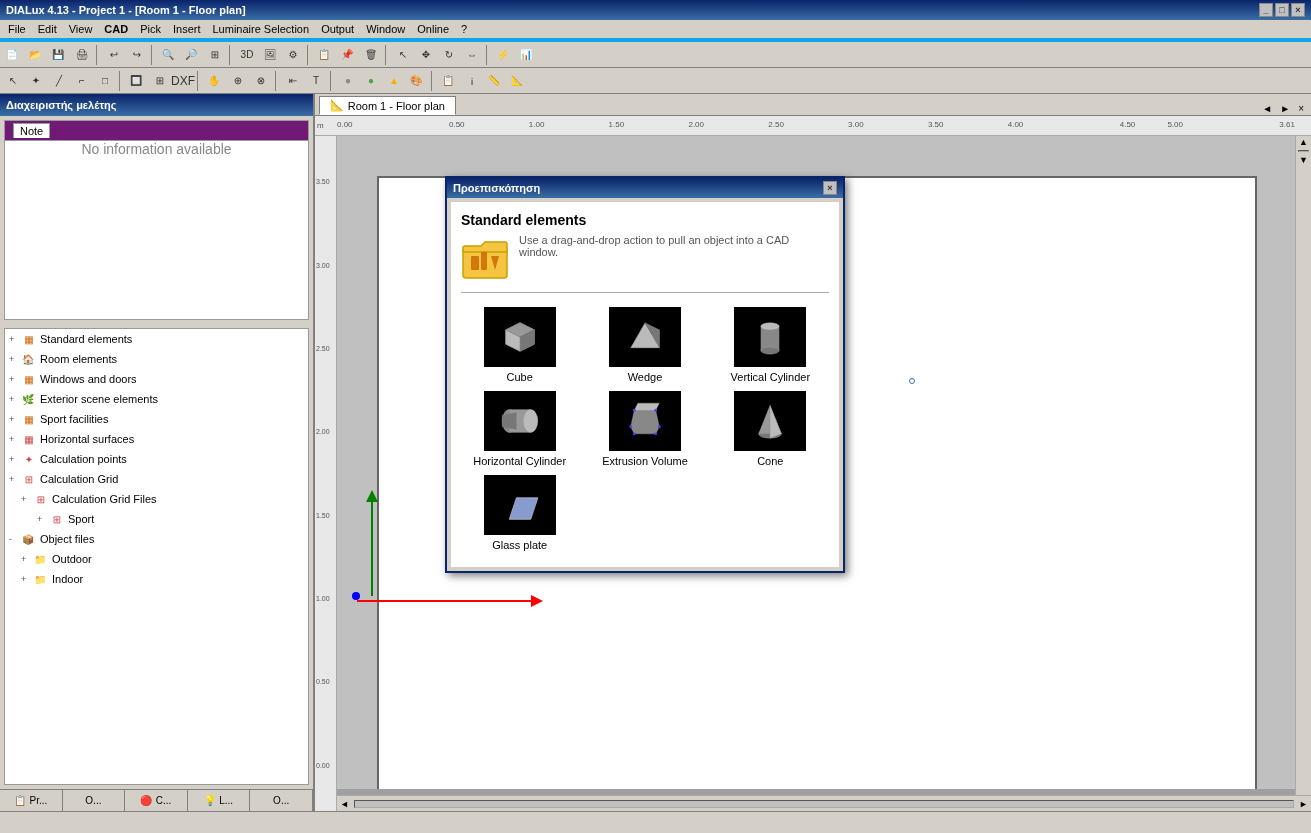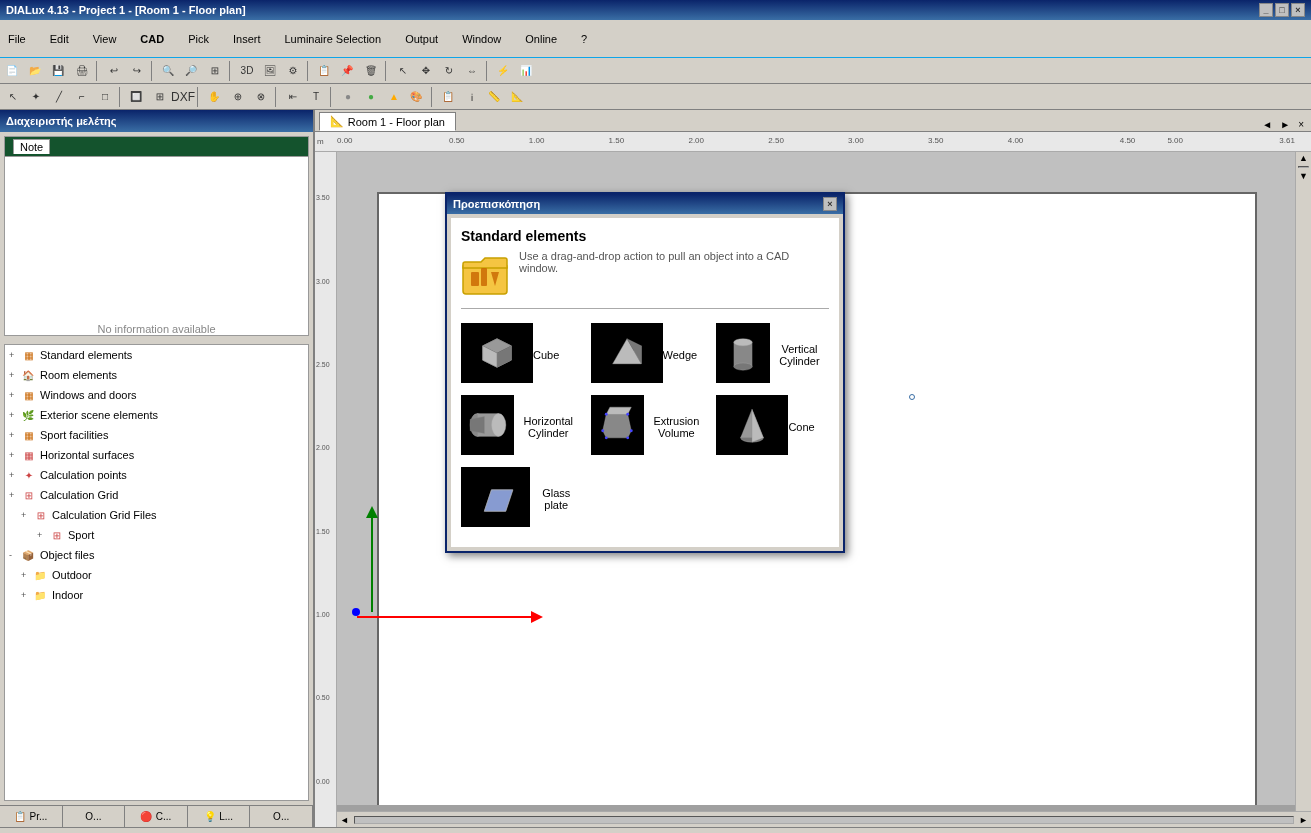--- a/index.html
+++ b/index.html
@@ -19,26 +19,25 @@
     }
     #title-bar-controls { display: flex; gap: 2px; }
     #title-bar-controls span {
       width: 14px; height: 14px; background: #c0c0c0; border: 1px solid #888;
       display: inline-flex; align-items: center; justify-content: center; font-size: 9px; cursor: pointer; color: #333;
     }
 
     
     #menu-bar {
       background: #d4d0c8;
-      height: 38px;
-      display: flex;
-      align-items: center;
-      border-bottom: 1px solid #0ea5e9;
+      height: 22px;
+      display: flex;
+      align-items: center;
+      border-bottom: 4px solid #0ea5e9;
       padding: 0 2px;
-      gap: 12px;
     }
     .menu-item {
       padding: 2px 6px;
       cursor: pointer;
       font-size: 11px;
       color: #000;
     }
 
     
     .toolbar {
@@ -90,41 +89,41 @@
 
     #note-section {
       border: 1px solid #999;
       margin: 4px;
       background: white;
       height: 200px;
       display: flex;
       flex-direction: column;
     }
     #note-tab {
-      background: #14532d;
+      background: #701a75;
       border-bottom: 1px solid #999;
       padding: 2px 8px;
       font-size: 11px;
       display: flex;
     }
     .note-tab-item {
       padding: 1px 6px;
       background: white;
       border: 1px solid #999;
       border-bottom: none;
       font-size: 11px;
       cursor: pointer;
     }
     #note-content {
       flex: 1;
       display: flex;
-      align-items: flex-end;
+      align-items: flex-start;
       justify-content: center;
       color: #888;
-      font-size: 11px;
+      font-size: 14px;
     }
 
     
     #tree-panel {
       flex: 1;
       background: white;
       border: 1px solid #999;
       margin: 4px;
       overflow-y: auto;
       font-size: 11px;
@@ -325,21 +324,21 @@
 
     #elements-grid {
       display: grid;
       grid-template-columns: repeat(3, 1fr);
       gap: 8px;
       padding: 6px 0;
     }
 
     .element-item {
       display: flex;
-      flex-direction: row;
+      flex-direction: column;
       align-items: center;
       cursor: grab;
     }
     .element-thumb {
       width: 72px; height: 60px;
       background: black;
       display: flex; align-items: center; justify-content: center;
       margin-bottom: 4px;
     }
     .element-label {

